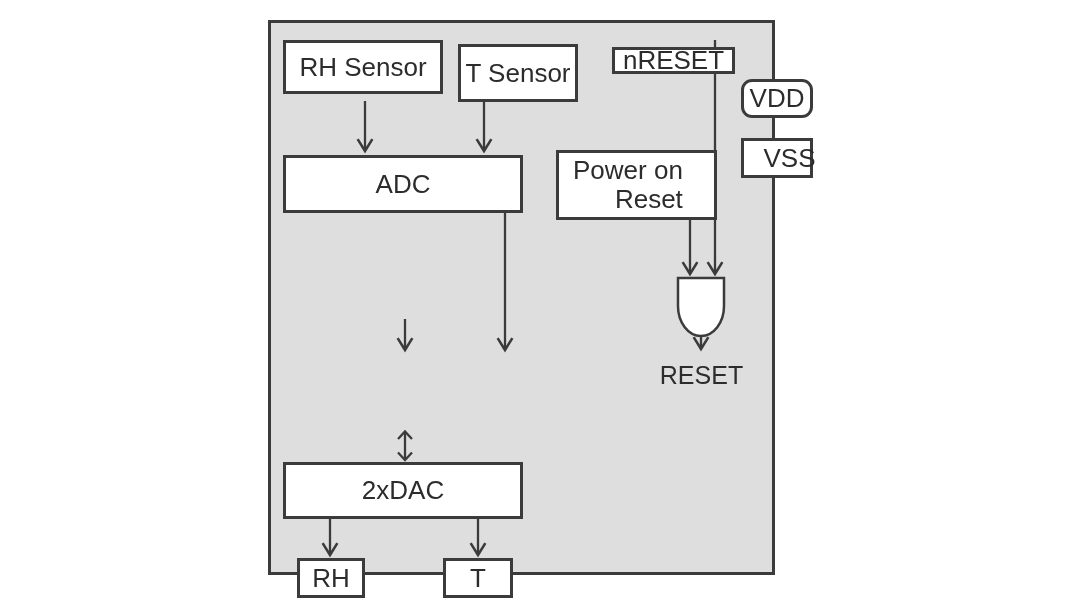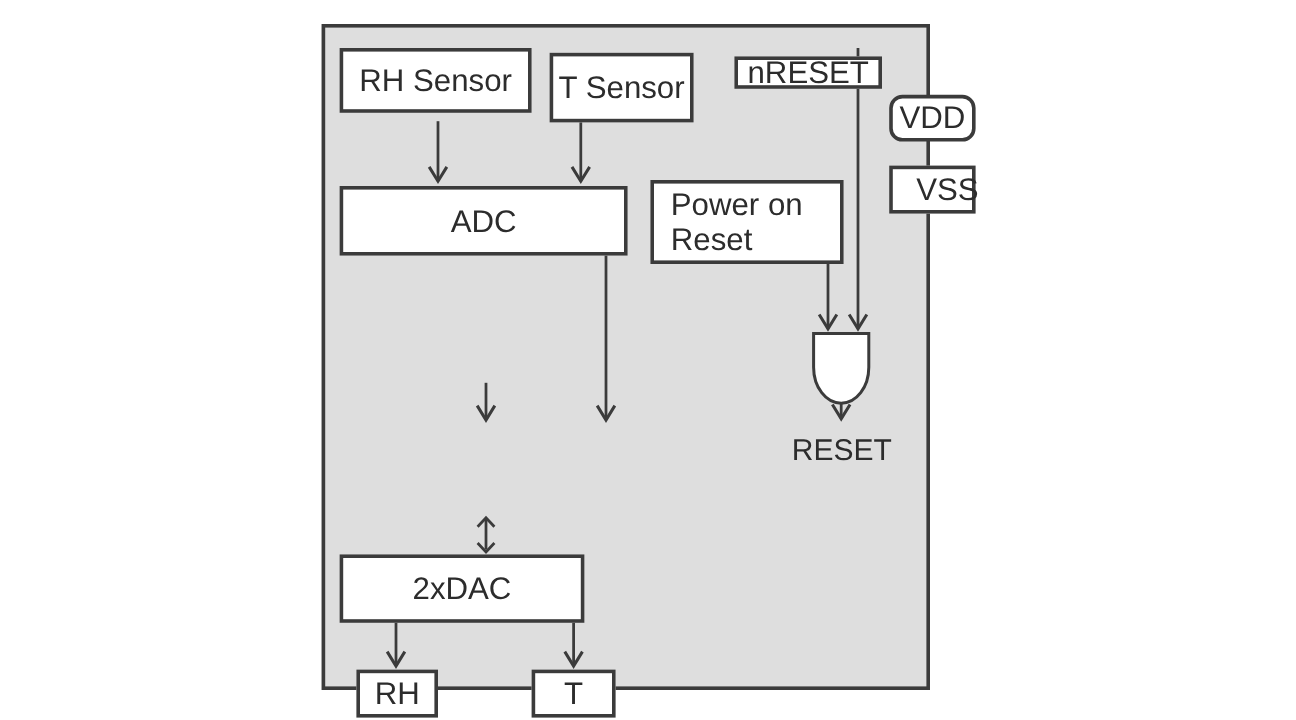--- a/index.html
+++ b/index.html
@@ -10,21 +10,21 @@
   .chip{
     position:absolute;left:268px;top:20px;width:507px;height:555px;
     background:#dedede;border:3px solid #3b3b3b;box-sizing:border-box;z-index:1;
   }
   .wires{position:absolute;left:0;top:0;z-index:2;pointer-events:none;}
   .box{
     position:absolute;background:#ffffff;border:3px solid #3b3b3b;box-sizing:border-box;
     display:flex;align-items:center;justify-content:center;text-align:center;
     font-size:26px;line-height:29px;white-space:pre-line;z-index:3;
   }
-  .box.left{justify-content:flex-start;text-align:left;padding-left:14px;}
+  .box.left{justify-content:flex-start;text-align:right;padding-left:14px;margin-left:14px;}
   .free-label{
     position:absolute;z-index:3;font-size:25px;text-align:center;white-space:pre-line;
   }
 </style>
 </head>
 <body>
 
 <div class="stage">
 
   <div class="chip"></div>
@@ -65,21 +65,21 @@
     <span>ADC</span>
   </div>
 
   <div class="box left" style="left:542px;top:150px;width:161px;height:70px;">
     <span>Power on
 Reset</span>
   </div>
 
 
 
-  <div class="box" style="left:283px;top:462px;width:204px;height:57px;">
+  <div class="box" style="left:283px;top:462px;width:240px;height:57px;">
     <span>2xDAC</span>
   </div>
 
   <div class="box" style="left:612px;top:3px;width:123px;height:27px;margin-top:44px;">
     <span>nRESET</span>
   </div>
 
   <div class="box" style="left:741px;top:79px;width:72px;height:39px;border-radius:11px;">
     <span>VDD</span>
   </div>

